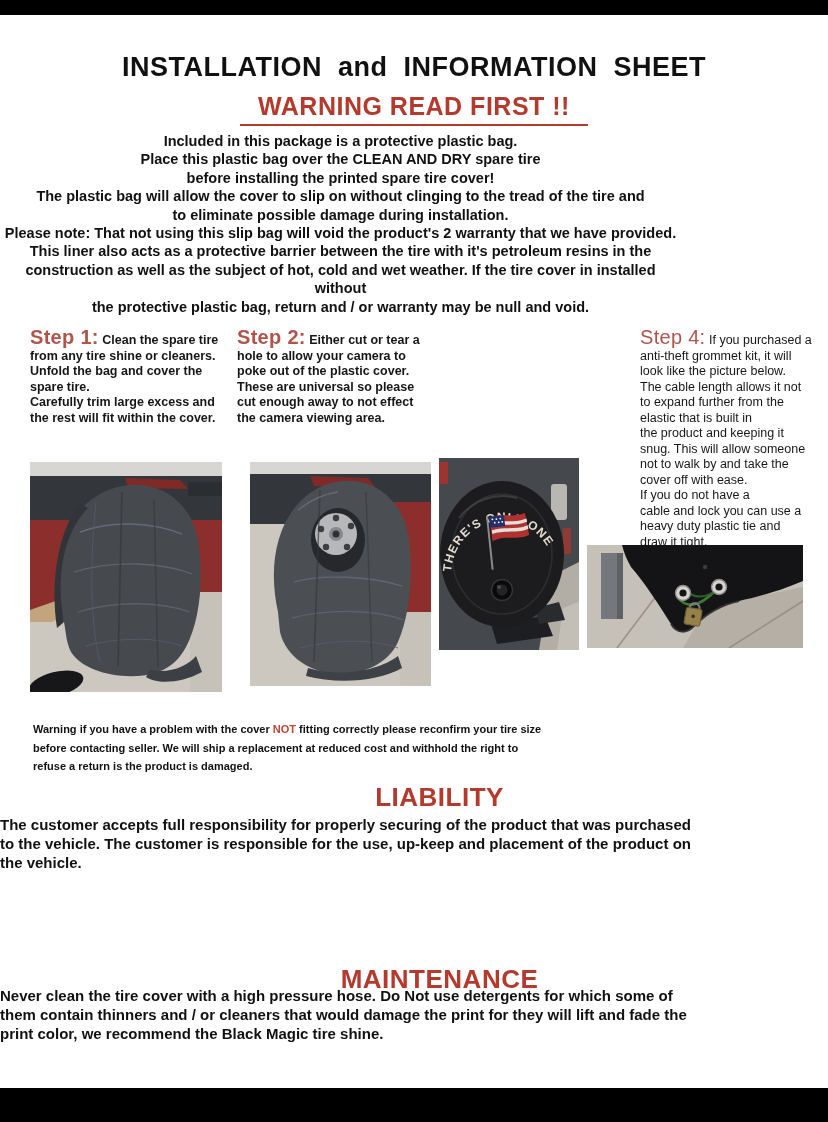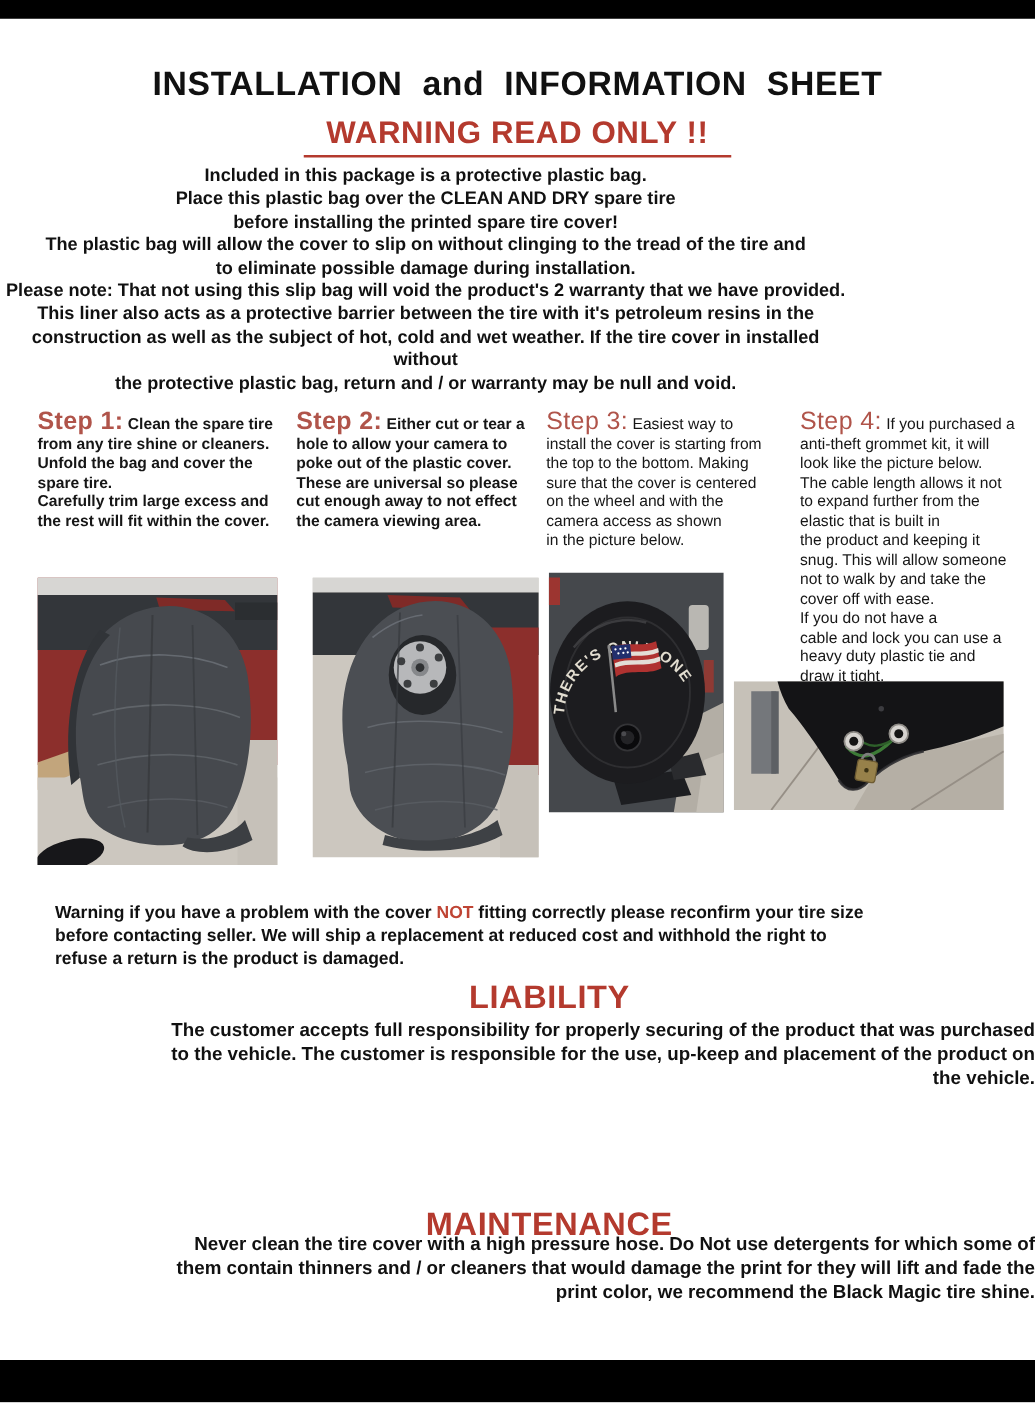--- a/index.html
+++ b/index.html
@@ -51,54 +51,53 @@
   .s4{left:640px;top:330px;width:185px;}
 
   .photo{position:absolute;display:block;}
   .p1{left:30px;top:462px;}
   .p2{left:250px;top:462px;}
   .p3{left:439px;top:458px;}
   .p4{left:587px;top:545px;}
 
   .fit-warning{
     position:absolute;top:720px;left:33px;width:772px;
-    font-size:14px;font-weight:bold;line-height:18.5px;
+    font-size:11px;font-weight:bold;line-height:18.5px;
     white-space:pre-line;
-    margin-left:11px;
   }
   .fit-warning .not{color:var(--not-red);}
   .red-heading{
     position:absolute;left:0;width:823px;text-align:center;
     font-size:26px;font-weight:bold;color:var(--heading-red);
     letter-spacing:.5px;
     padding-left:28px;
   }
   .h-liability{top:782px;}
   .h-maintenance{top:949px;margin-top:15px;}
   .center-para{
-    position:absolute;left:0;width:828px;text-align:right;
+    position:absolute;left:0;width:828px;text-align:left;
     font-size:15px;font-weight:bold;line-height:18.8px;
     white-space:pre-line;
   }
   .liability-para{top:816px;}
   .resale-para{top:884px;}
   .maintenance-para{top:987px;}
 
   .arc-text{font-family:"Liberation Sans","DejaVu Sans",sans-serif;font-weight:bold;}
 </style>
 </head>
 <body>
 
 <div class="page">
   <div class="bar top"></div>
 
   <div class="title">INSTALLATION  and  INFORMATION  SHEET</div>
 
   <div class="warn-wrap">
-    <span class="warn-head">WARNING READ ONLY !!</span>
+    <span class="warn-head">WARNING READ FIRST !!</span>
   </div>
 
   <div class="intro">Included in this package is a protective plastic bag.
 Place this plastic bag over the CLEAN AND DRY spare tire
 before installing the printed spare tire cover!
 The plastic bag will allow the cover to slip on without clinging to the tread of the tire and
 to eliminate possible damage during installation.
 Please note: That not using this slip bag will void the product's 2 warranty that we have provided.
 This liner also acts as a protective barrier between the tire with it's petroleum resins in the
 construction as well as the subject of hot, cold and wet weather.  If the tire cover in installed without
@@ -114,30 +113,20 @@
 the rest will fit within the cover.</span>
   </div>
   <div class="step s2">
     <span class="step-label">Step 2:</span>
     <span class="step-text">Either cut or tear a
 hole to allow your camera to
 poke out of the plastic cover.
 These are universal so please
 cut enough away to not effect
 the camera viewing area.</span>
-  </div>
-  <div class="step s3">
-    <span class="step-label">Step 3:</span>
-    <span class="step-text">Easiest way to
-install the cover is starting from
-the top to the bottom. Making
-sure that the cover is centered
-on the wheel and with the
-camera access as shown
-in the picture below.</span>
   </div>
   <div class="step s4">
     <span class="step-label">Step 4:</span>
     <span class="step-text">If you purchased a
 anti-theft grommet kit, it will
 look like the picture below.
 The cable length allows it not
 to expand further from the
 elastic that is built in
 the product and keeping it

